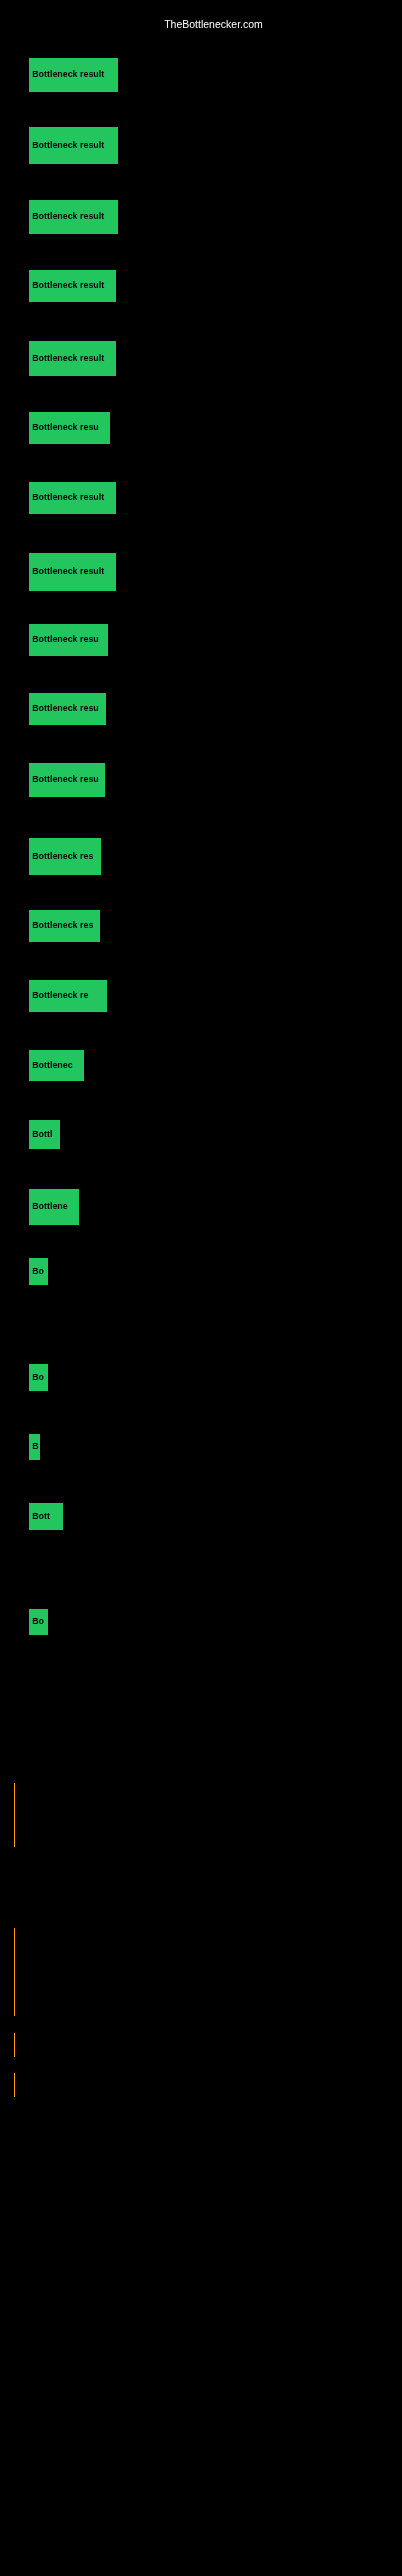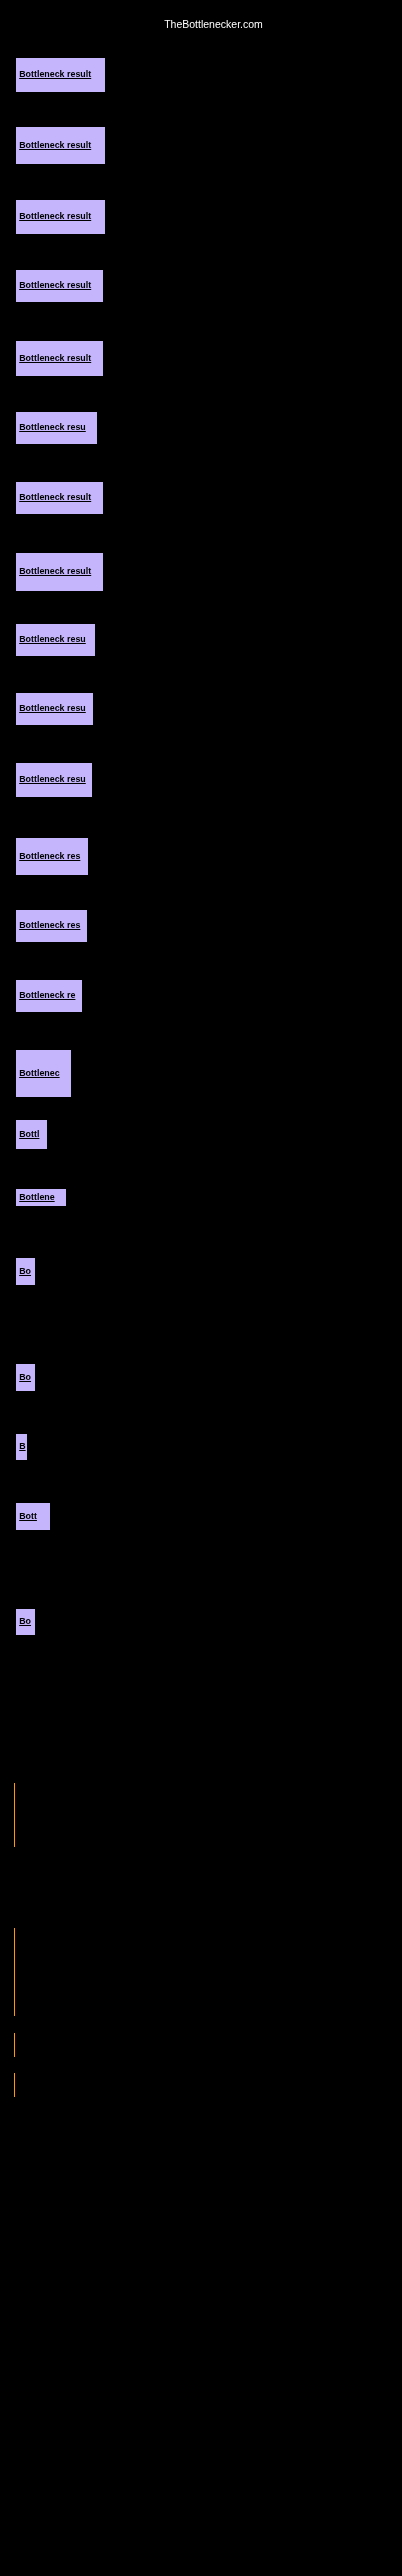--- a/index.html
+++ b/index.html
@@ -14,30 +14,29 @@
       position: absolute;
       top: 6.4px;
       left: 50%;
       transform: translateX(-50%);
       color: #fff;
       font-size: 10.5px;
       white-space: nowrap;
     }
     .badge {
       position: absolute;
-      left: 4px;
-      background: #c4b5fd;
+      left: 17px;
+      background: #22c55e;
       color: #000;
       font-size: 8.9px;
       font-weight: bold;
       padding: 1.6px 3.2px;
       white-space: nowrap;
       overflow: hidden;
       line-height: 1.3;
-      text-decoration: underline;
     }
     .vertical-line {
       position: absolute;
       left: 1.6px;
       width: 1.6px;
       background: #f90;
     }
   </style>
 </head>
 <body>
@@ -51,24 +50,24 @@
     <div class="badge" style="top: 258px; height: 32px; width: 87px; display: flex; align-items: center;">Bottleneck result</div>
     <div class="badge" style="top: 329px; height: 35px; width: 87px; display: flex; align-items: center;">Bottleneck result</div>
     <div class="badge" style="top: 400px; height: 32px; width: 81px; display: flex; align-items: center;">Bottleneck resu</div>
     <div class="badge" style="top: 470px; height: 32px; width: 87px; display: flex; align-items: center;">Bottleneck result</div>
     <div class="badge" style="top: 541px; height: 38px; width: 87px; display: flex; align-items: center;">Bottleneck result</div>
     <div class="badge" style="top: 612px; height: 32px; width: 79px; display: flex; align-items: center;">Bottleneck resu</div>
     <div class="badge" style="top: 681px; height: 32px; width: 77px; display: flex; align-items: center;">Bottleneck resu</div>
     <div class="badge" style="top: 751px; height: 34px; width: 76px; display: flex; align-items: center;">Bottleneck resu</div>
     <div class="badge" style="top: 826px; height: 37px; width: 72px; display: flex; align-items: center;">Bottleneck res</div>
     <div class="badge" style="top: 898px; height: 32px; width: 71px; display: flex; align-items: center;">Bottleneck res</div>
-    <div class="badge" style="top: 968px; height: 32px; width: 66px; display: flex; align-items: center;">Bottleneck re</div>
-    <div class="badge" style="top: 1038px; height: 47px; width: 55px; display: flex; align-items: center;">Bottlenec</div>
+    <div class="badge" style="top: 968px; height: 32px; width: 78px; display: flex; align-items: center;">Bottleneck re</div>
+    <div class="badge" style="top: 1038px; height: 31px; width: 55px; display: flex; align-items: center;">Bottlenec</div>
     <div class="badge" style="top: 1108px; height: 29px; width: 31px; display: flex; align-items: center;">Bottl</div>
-    <div class="badge" style="top: 1177px; height: 17px; width: 50px; display: flex; align-items: center;">Bottlene</div>
+    <div class="badge" style="top: 1177px; height: 36px; width: 50px; display: flex; align-items: center;">Bottlene</div>
     <div class="badge" style="top: 1246px; height: 27px; width: 19.3px; display: flex; align-items: center;">Bo</div>
     <div class="badge" style="top: 1352px; height: 27px; width: 19.3px; display: flex; align-items: center;">Bo</div>
     <div class="badge" style="top: 1422px; height: 26px; width: 11.3px; display: flex; align-items: center;">B</div>
     <div class="badge" style="top: 1491px; height: 27px; width: 34px; display: flex; align-items: center;">Bott</div>
     <div class="badge" style="top: 1597px; height: 26px; width: 19.3px; display: flex; align-items: center;">Bo</div>
   </div>
 <div id="lines-container">
     <div class="vertical-line" style="top: 1771px; height: 64px;"></div>
     <div class="vertical-line" style="top: 1916px; height: 64px;"></div>
     <div class="vertical-line" style="top: 1980px; height: 24px;"></div>

